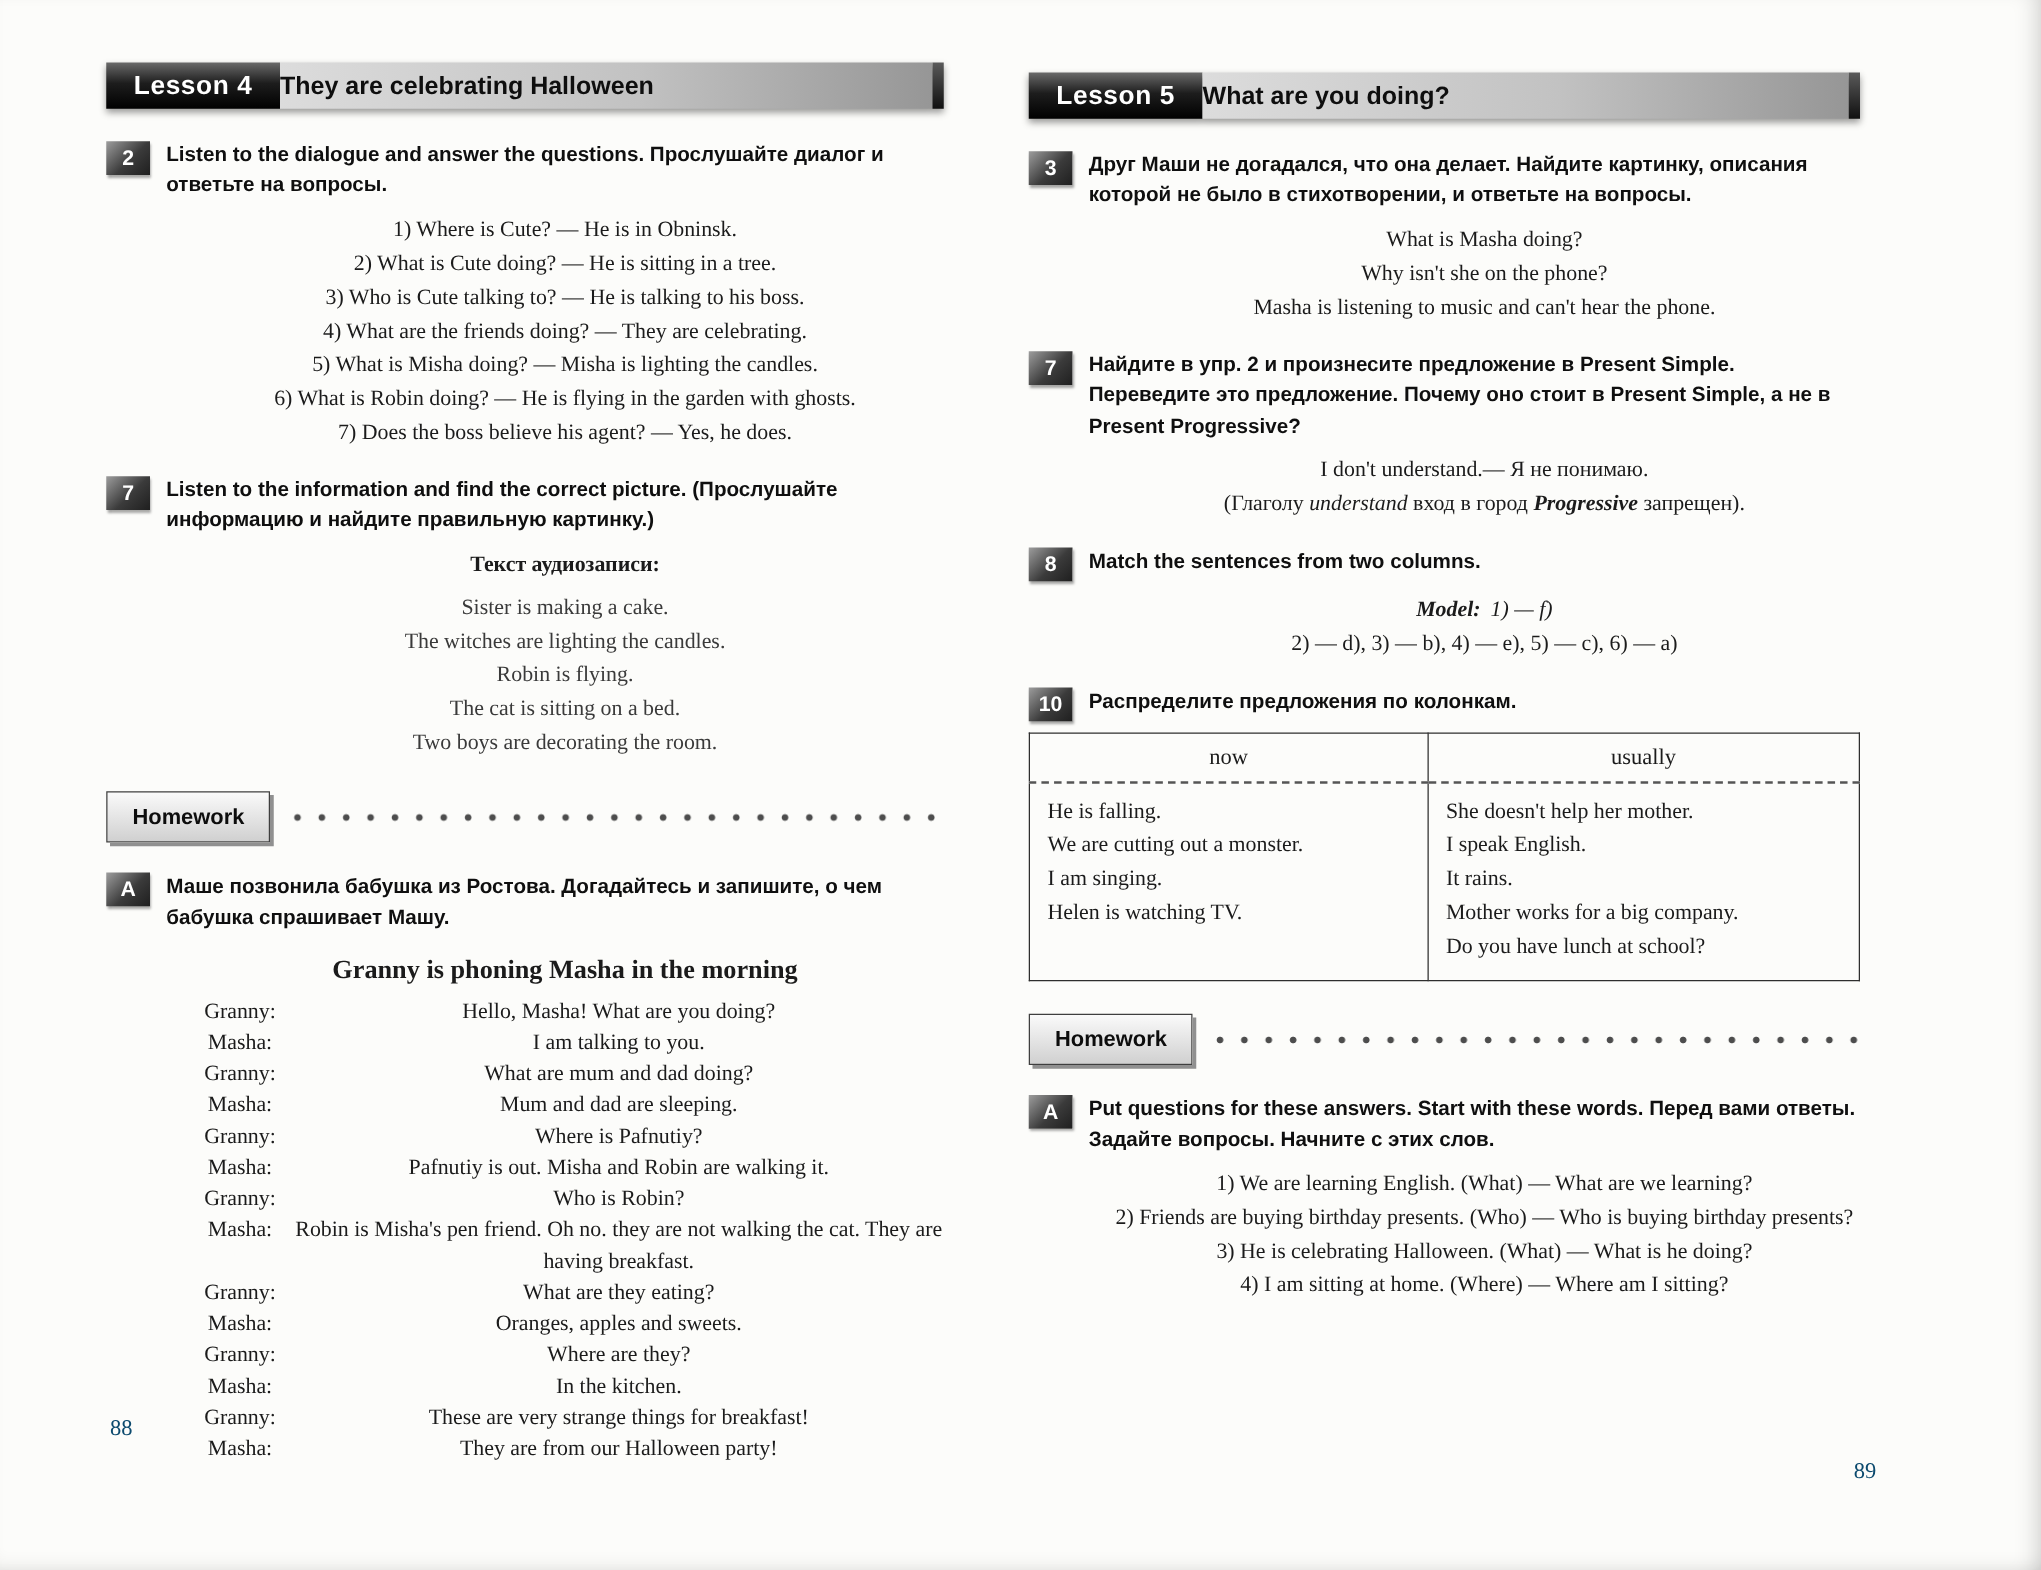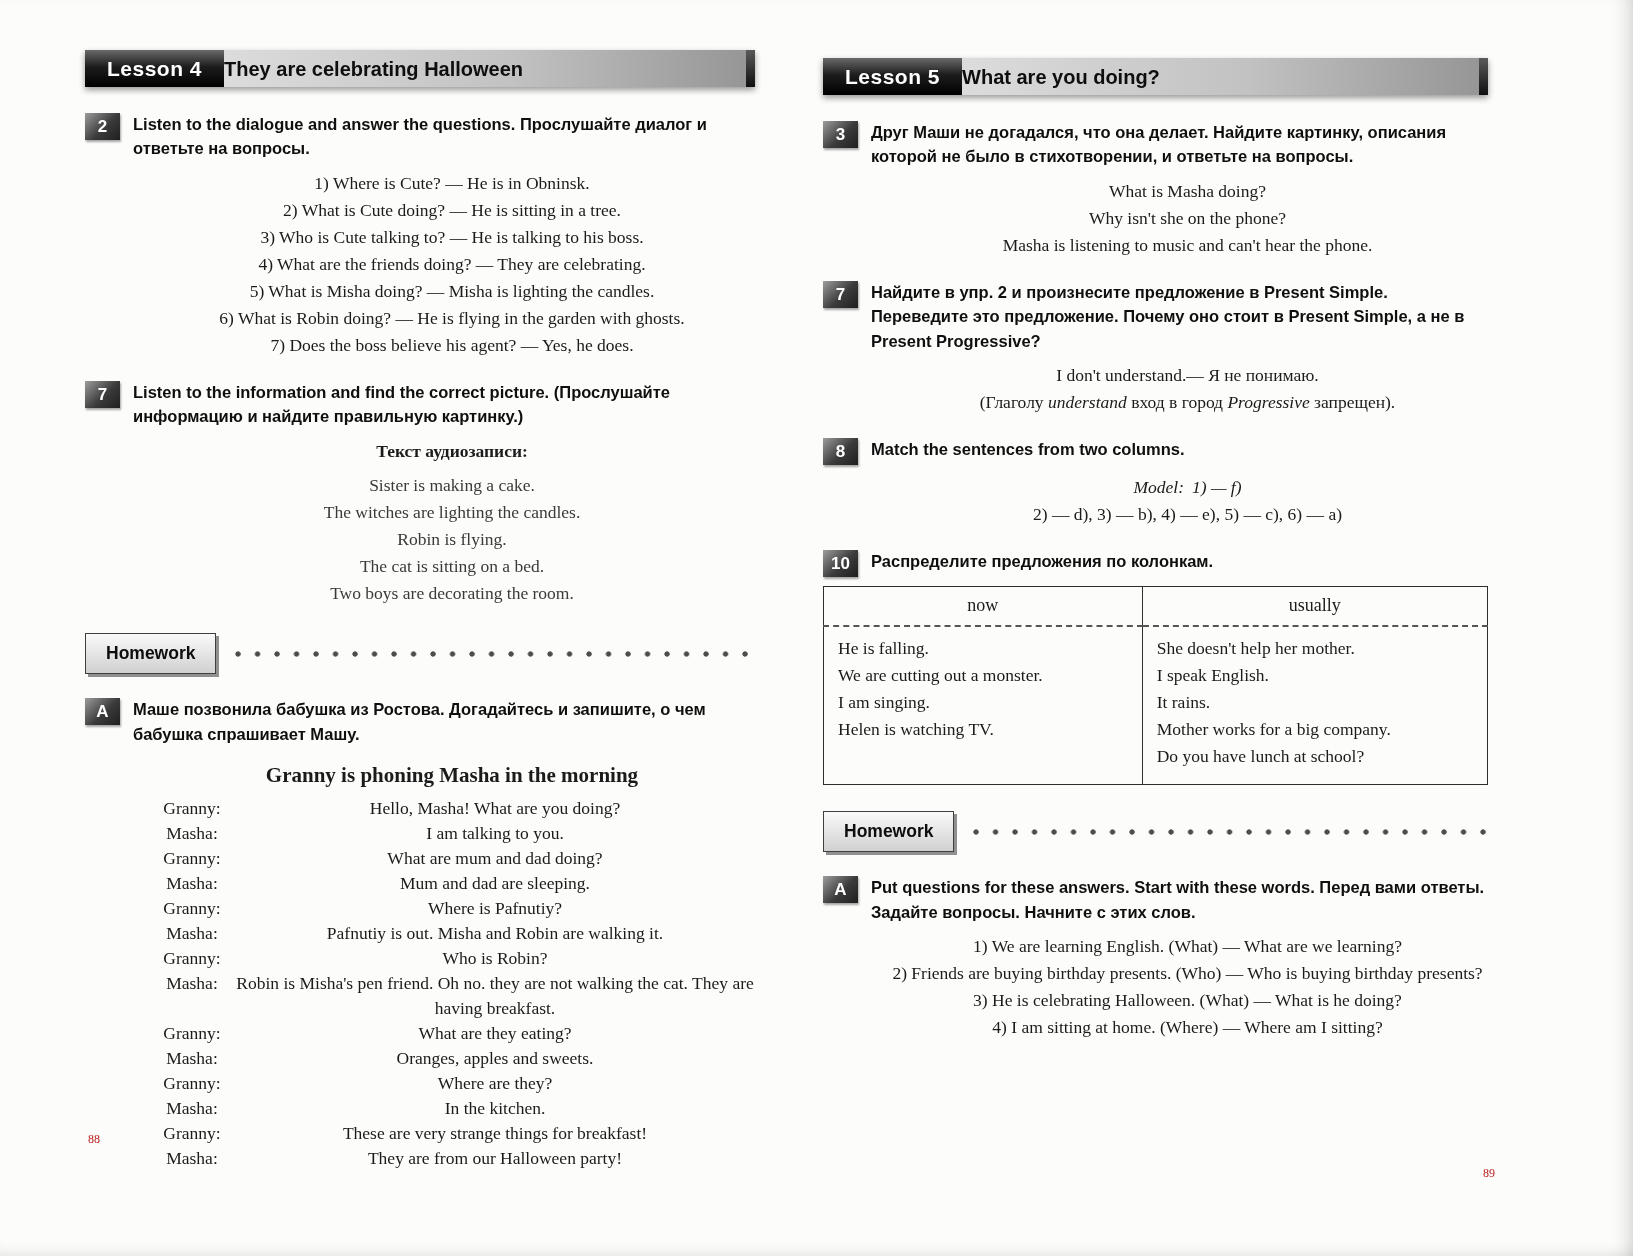--- a/index.html
+++ b/index.html
@@ -49,21 +49,21 @@
   .ex-instruction {
     font-family: "Liberation Sans", sans-serif; font-weight: bold;
     font-size: 16.5px; line-height: 1.48; color: #0f0f0f; padding-top: 1px;
   }
   .ex-body { margin-left: 64px; text-align: center; }
 
   .num-item { padding-left: 30px; text-indent: -30px; line-height: 27px; }
   .plain-line { line-height: 27px; }
   .faded { color: #3a3a3a; }
   .it { font-style: italic; }
-  .bi { font-style: italic; font-weight: normal; }
+  .bi { font-style: italic; font-weight: bold; }
   .audio-heading { font-weight: bold; margin: 4px 0 8px; }
 
   
   .dialogue-title { font-weight: bold; margin: 14px 0 5px; font-size: 21px; }
   .dialogue-row { display: flex; line-height: 25px; }
   .dialogue-speaker { flex: 0 0 86px; }
   .dialogue-text { flex: 1; }
 
   
   .homework-row { display: flex; align-items: center; margin: 26px 0 22px; }
@@ -82,21 +82,21 @@
 
   
   table.now-usually { width: 100%; border-collapse: collapse; margin-top: 6px; }
   .now-usually th, .now-usually td { border: 1.7px solid #2e2e2e; }
   .now-usually th {
     border-bottom-style: dashed; border-bottom-width: 2px; border-bottom-color: #555;
     font-size: 18px; font-weight: normal; text-align: center; padding: 5px 8px 6px;
   }
   .now-usually td { vertical-align: top; padding: 8px 14px 14px; line-height: 27px; }
 
-  .page-number { position: absolute; font-size: 12px; color: #b91c1c; }
+  .page-number { position: absolute; font-size: 18px; color: #0c4a6e; }
   .page-number-left  { left: 88px;   top: 1132px; }
   .page-number-right { left: 1483px; top: 1166px; }
 </style>
 </head>
 <body>
 
 <div class="spread">
 
   <div class="page page-left">
 

